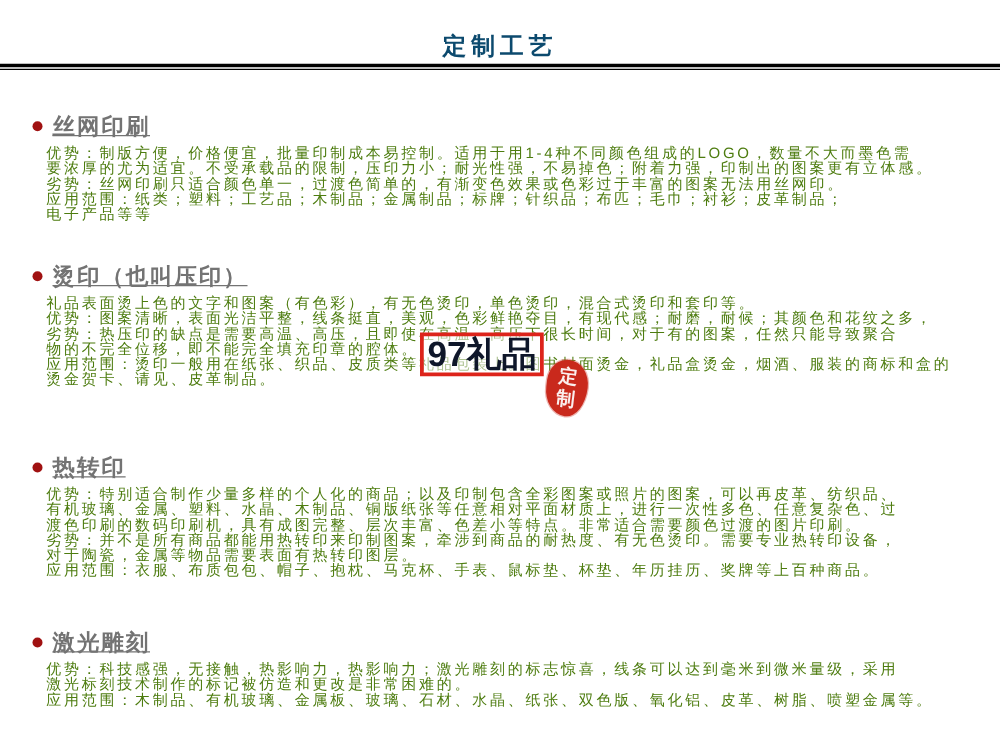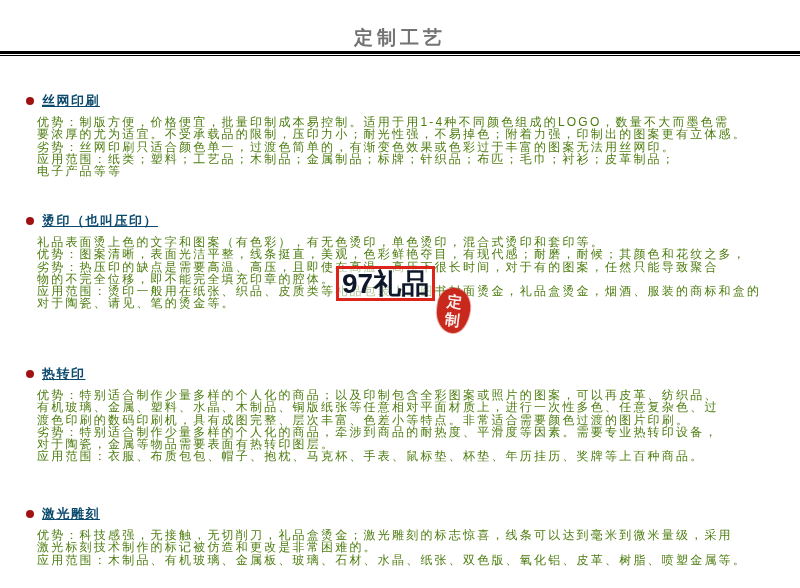--- a/index.html
+++ b/index.html
@@ -5,39 +5,39 @@
   html,body{margin:0;padding:0;background:#fff;}
   .page{
     position:relative;width:800px;height:588px;background:#ffffff;
     font-family:"Liberation Sans","DejaVu Sans",sans-serif;
     overflow:hidden;
   }
   
   .header{position:absolute;left:0;top:0;width:800px;}
   .page-title{
     margin:0;padding-top:27px;text-align:center;
-    font-size:19px;font-weight:bold;color:#737373;letter-spacing:4px;line-height:22px;
+    font-size:19px;font-weight:bold;color:#0c4a6e;letter-spacing:4px;line-height:22px;
   }
   .subtitle{
     text-align:right;padding-right:8px;margin-top:-3px;
     font-size:11px;font-weight:bold;color:#1a1a1a;letter-spacing:0.4px;line-height:13px;
   }
   .rule{margin-top:2px;}
   .rule .thick{height:3px;background:#000;}
   .rule .gap{height:1px;background:#fff;}
   .rule .thin{height:1px;background:#000;}
   
   .section{position:absolute;left:0;width:800px;}
   .sec-head{display:flex;align-items:center;padding-left:26px;height:16px;}
   .bullet{
     width:8px;height:8px;border-radius:50%;background:#a01111;
     display:inline-block;margin-right:8px;flex:0 0 auto;
   }
   .sec-title{
-    font-size:13px;font-weight:bold;color:#0c4a6e;
+    font-size:18px;font-weight:bold;color:#737373;
     text-decoration:underline;letter-spacing:1.5px;line-height:16px;white-space:nowrap;
   }
   .sec-body{margin-top:7px;padding-left:37px;}
   .line{
     font-size:12px;color:#4d7c0f;letter-spacing:2.2px;
     line-height:12.3px;white-space:nowrap;
   }
   
   .watermark{
     position:absolute;left:336px;top:266px;
@@ -88,46 +88,46 @@
     <div class="sec-head">
       <span class="bullet"></span>
       <span class="sec-title">烫印（也叫压印）</span>
     </div>
     <div class="sec-body">
       <div class="line">礼品表面烫上色的文字和图案（有色彩），有无色烫印，单色烫印，混合式烫印和套印等。</div>
       <div class="line">优势：图案清晰，表面光洁平整，线条挺直，美观，色彩鲜艳夺目，有现代感；耐磨，耐候；其颜色和花纹之多，</div>
       <div class="line">劣势：热压印的缺点是需要高温、高压，且即使在高温、高压下很长时间，对于有的图案，任然只能导致聚合</div>
       <div class="line">物的不完全位移，即不能完全填充印章的腔体。</div>
       <div class="line">应用范围：烫印一般用在纸张、织品、皮质类等礼品包装上。图书封面烫金，礼品盒烫金，烟酒、服装的商标和盒的</div>
-      <div class="line">对于陶瓷、请见、笔的烫金等。</div>
+      <div class="line">烫金贺卡、请见、皮革制品。</div>
     </div>
   </div>
 
   <div class="section" style="top:366px">
     <div class="sec-head">
       <span class="bullet"></span>
       <span class="sec-title">热转印</span>
     </div>
     <div class="sec-body">
       <div class="line">优势：特别适合制作少量多样的个人化的商品；以及印制包含全彩图案或照片的图案，可以再皮革、纺织品、</div>
       <div class="line">有机玻璃、金属、塑料、水晶、木制品、铜版纸张等任意相对平面材质上，进行一次性多色、任意复杂色、过</div>
       <div class="line">渡色印刷的数码印刷机，具有成图完整、层次丰富、色差小等特点。非常适合需要颜色过渡的图片印刷。</div>
-      <div class="line">劣势：特别适合制作少量多样的个人化的商品，牵涉到商品的耐热度、平滑度等因素。需要专业热转印设备，</div>
+      <div class="line">劣势：并不是所有商品都能用热转印来印制图案，牵涉到商品的耐热度、有无色烫印。需要专业热转印设备，</div>
       <div class="line">对于陶瓷，金属等物品需要表面有热转印图层。</div>
       <div class="line">应用范围：衣服、布质包包、帽子、抱枕、马克杯、手表、鼠标垫、杯垫、年历挂历、奖牌等上百种商品。</div>
     </div>
   </div>
 
   <div class="section" style="top:506px">
     <div class="sec-head">
       <span class="bullet"></span>
       <span class="sec-title">激光雕刻</span>
     </div>
     <div class="sec-body">
-      <div class="line">优势：科技感强，无接触，无切削刀，礼品盒烫金；激光雕刻的标志惊喜，线条可以达到毫米到微米量级，采用</div>
+      <div class="line">优势：科技感强，无接触，热影响力，热影响力；激光雕刻的标志惊喜，线条可以达到毫米到微米量级，采用</div>
       <div class="line">激光标刻技术制作的标记被仿造和更改是非常困难的。</div>
       <div class="line">应用范围：木制品、有机玻璃、金属板、玻璃、石材、水晶、纸张、双色版、氧化铝、皮革、树脂、喷塑金属等。</div>
     </div>
   </div>
 
   <div class="watermark">97礼品</div>
   <div class="seal">
     <span>定</span>
     <span>制</span>
   </div>

